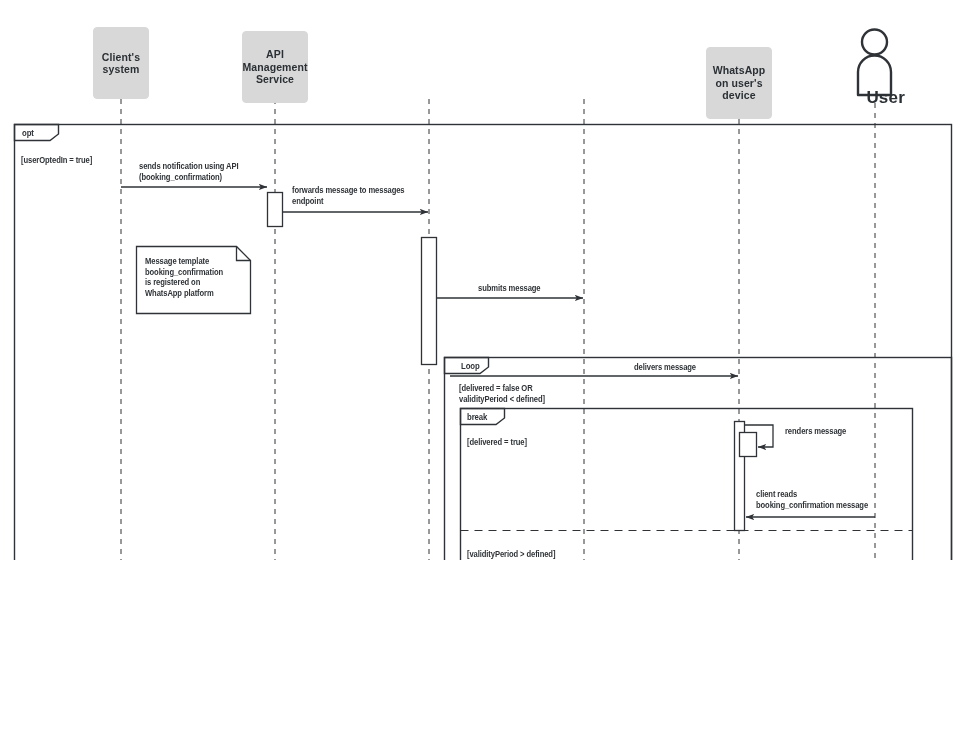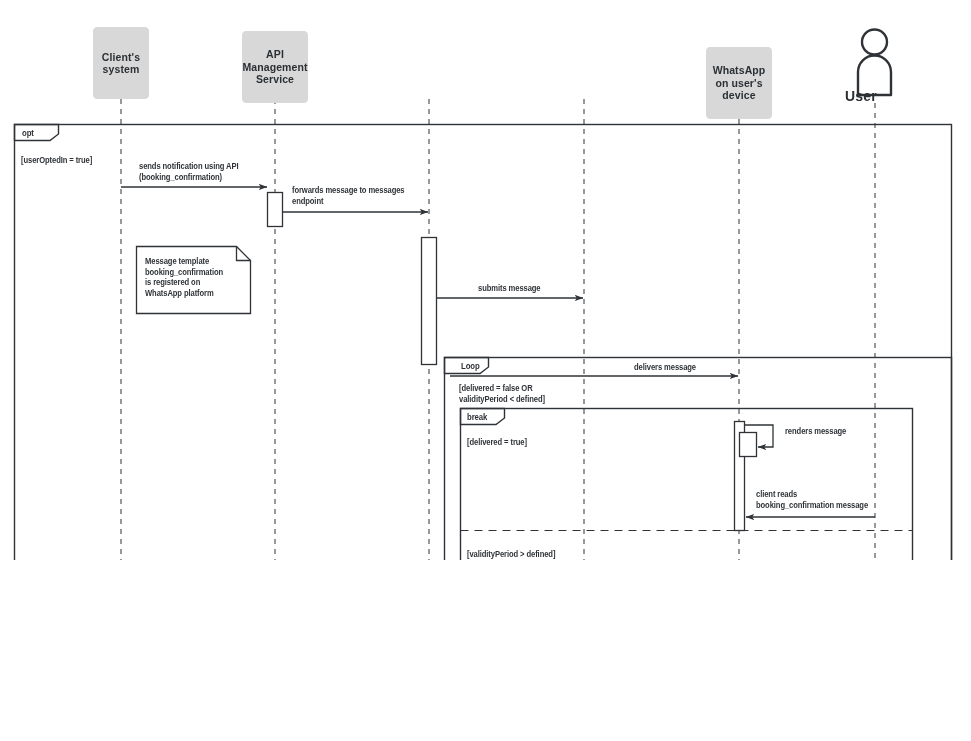--- a/index.html
+++ b/index.html
@@ -41,23 +41,23 @@
     text-align: center;
     color: #2b3034;
     font-size: 10.5px;
     font-weight: 700;
     line-height: 12.5px;
     letter-spacing: 0.1px;
     padding: 2px;
   }
   .actor-label {
     position: absolute;
-    text-align: left;
+    text-align: right;
     color: #2b3034;
-    font-size: 14px;
+    font-size: 17px;
     font-weight: 700;
     letter-spacing: 0.2px;
   }
 
   
   .msg-label {
     position: absolute;
     color: #2f3337;
     font-size: 8.2px;
     font-weight: 700;

